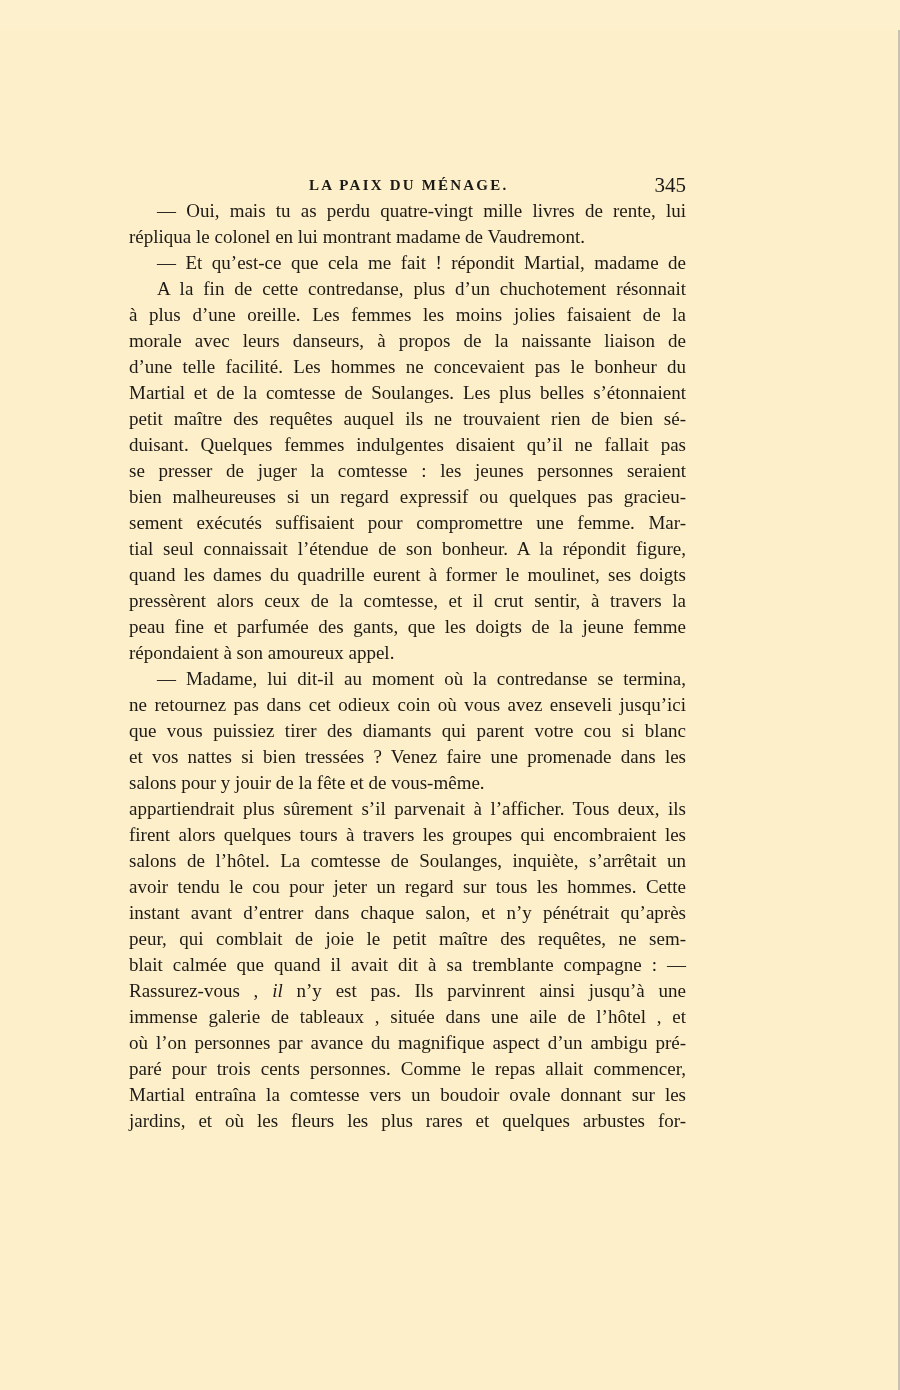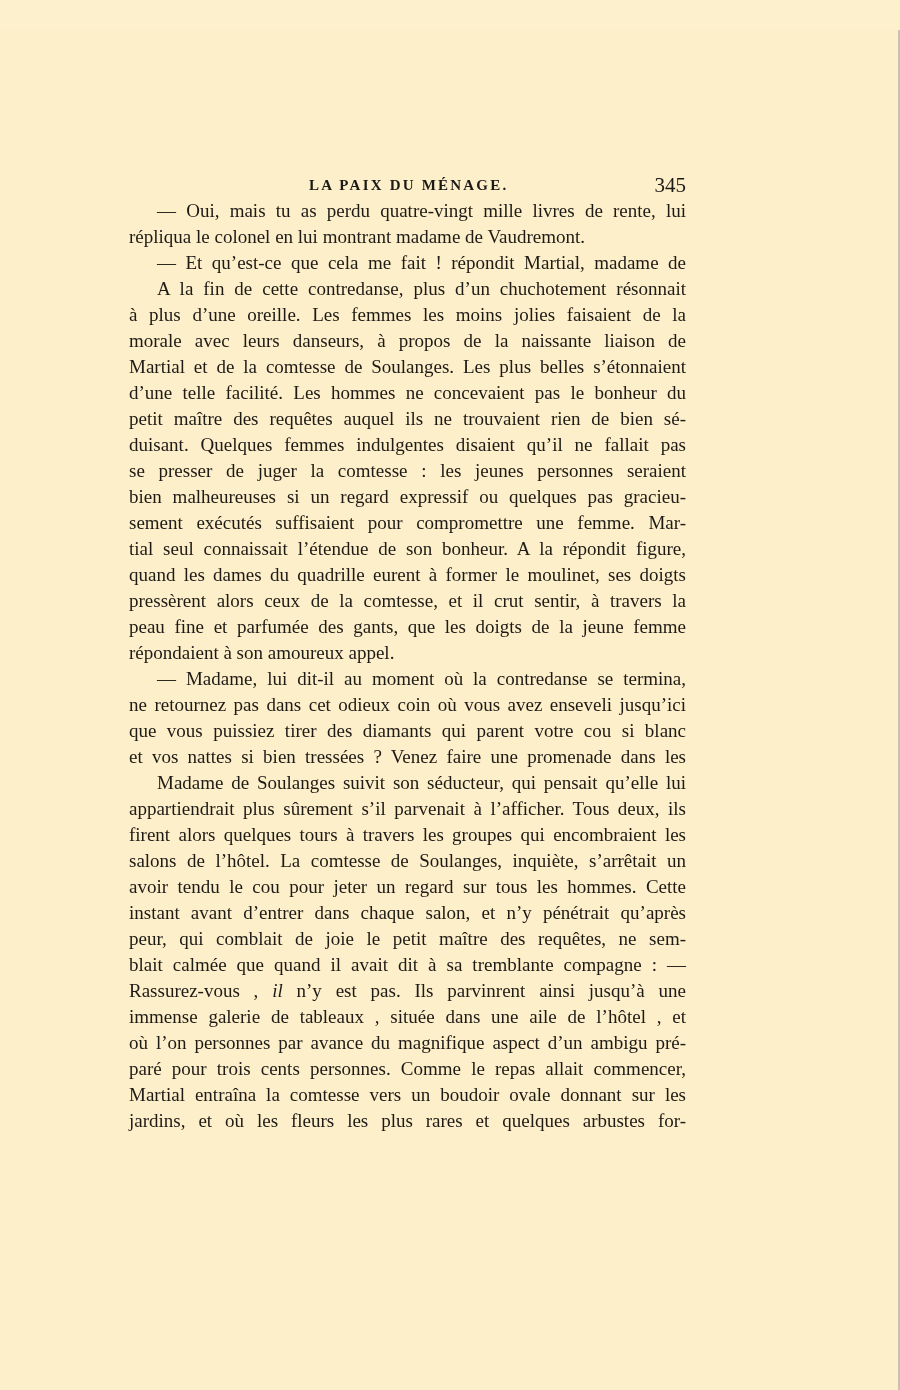--- a/index.html
+++ b/index.html
@@ -51,37 +51,37 @@
     <span class="page-number">345</span>
   </div>
 
   <div class="body-text" id="body-text">
       <span class="line indent">— Oui, mais tu as perdu quatre-vingt mille livres de rente, lui</span>
       <span class="line last">répliqua le colonel en lui montrant madame de Vaudremont.</span>
       <span class="line indent">— Et qu’est-ce que cela me fait ! répondit Martial, madame de</span>
       <span class="line indent">A la fin de cette contredanse, plus d’un chuchotement résonnait</span>
       <span class="line">à plus d’une oreille. Les femmes les moins jolies faisaient de la</span>
       <span class="line">morale avec leurs danseurs, à propos de la naissante liaison de</span>
+      <span class="line">d’une telle facilité. Les hommes ne concevaient pas le bonheur du</span>
       <span class="line">Martial et de la comtesse de Soulanges. Les plus belles s’étonnaient</span>
-      <span class="line">d’une telle facilité. Les hommes ne concevaient pas le bonheur du</span>
       <span class="line">petit maître des requêtes auquel ils ne trouvaient rien de bien sé-</span>
       <span class="line">duisant. Quelques femmes indulgentes disaient qu’il ne fallait pas</span>
       <span class="line">se presser de juger la comtesse : les jeunes personnes seraient</span>
       <span class="line">bien malheureuses si un regard expressif ou quelques pas gracieu-</span>
       <span class="line">sement exécutés suffisaient pour compromettre une femme. Mar-</span>
       <span class="line">tial seul connaissait l’étendue de son bonheur. A la répondit figure,</span>
       <span class="line">quand les dames du quadrille eurent à former le moulinet, ses doigts</span>
       <span class="line">pressèrent alors ceux de la comtesse, et il crut sentir, à travers la</span>
       <span class="line">peau fine et parfumée des gants, que les doigts de la jeune femme</span>
       <span class="line last">répondaient à son amoureux appel.</span>
       <span class="line indent">— Madame, lui dit-il au moment où la contredanse se termina,</span>
       <span class="line">ne retournez pas dans cet odieux coin où vous avez enseveli jusqu’ici</span>
       <span class="line">que vous puissiez tirer des diamants qui parent votre cou si blanc</span>
       <span class="line">et vos nattes si bien tressées ? Venez faire une promenade dans les</span>
-      <span class="line indent">Madame de Soulanges suivit son séducteur, qui pensait qu’elle lui</span>
+      <span class="line last">salons pour y jouir de la fête et de vous-même.</span>
       <span class="line">appartiendrait plus sûrement s’il parvenait à l’afficher. Tous deux, ils</span>
       <span class="line">firent alors quelques tours à travers les groupes qui encombraient les</span>
       <span class="line">salons de l’hôtel. La comtesse de Soulanges, inquiète, s’arrêtait un</span>
       <span class="line">avoir tendu le cou pour jeter un regard sur tous les hommes. Cette</span>
       <span class="line">instant avant d’entrer dans chaque salon, et n’y pénétrait qu’après</span>
       <span class="line">peur, qui comblait de joie le petit maître des requêtes, ne sem-</span>
       <span class="line">blait calmée que quand il avait dit à sa tremblante compagne : —</span>
       <span class="line ital-line"><span>Rassurez-vous , </span><i>il</i><span> n’y est pas. Ils parvinrent ainsi jusqu’à une</span></span>
       <span class="line">immense galerie de tableaux , située dans une aile de l’hôtel , et</span>
       <span class="line">où l’on personnes par avance du magnifique aspect d’un ambigu pré-</span>

